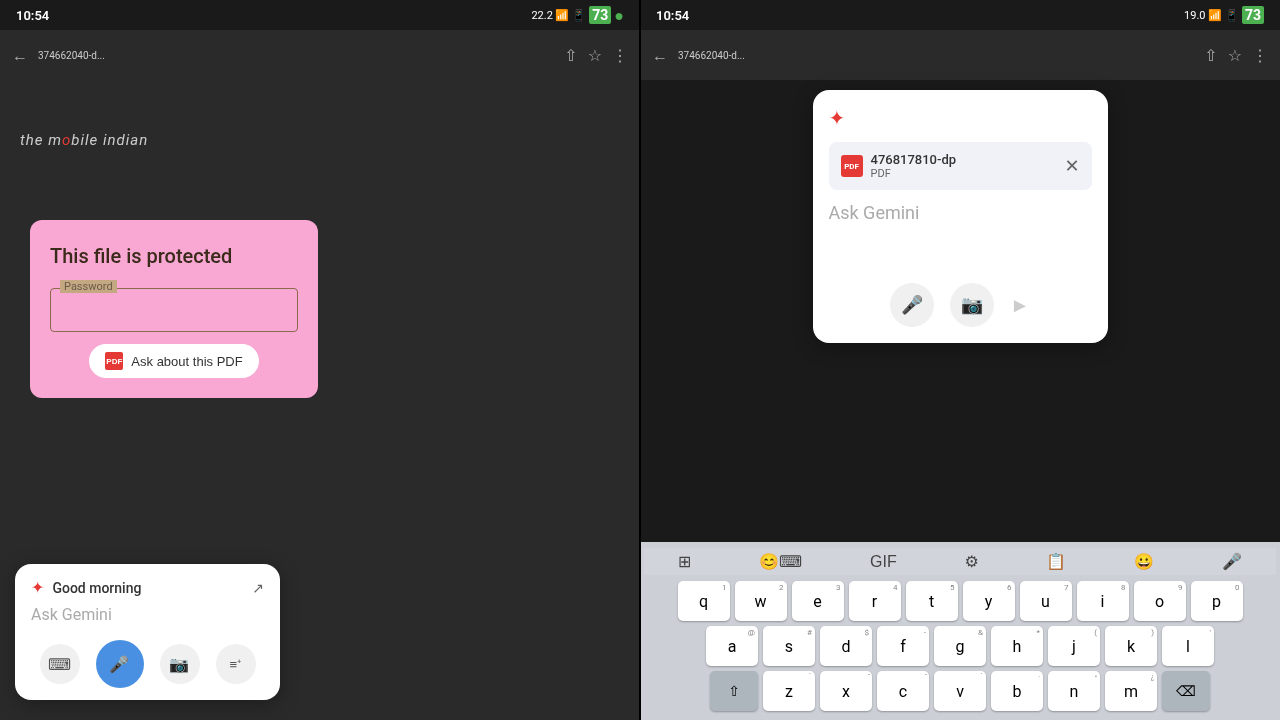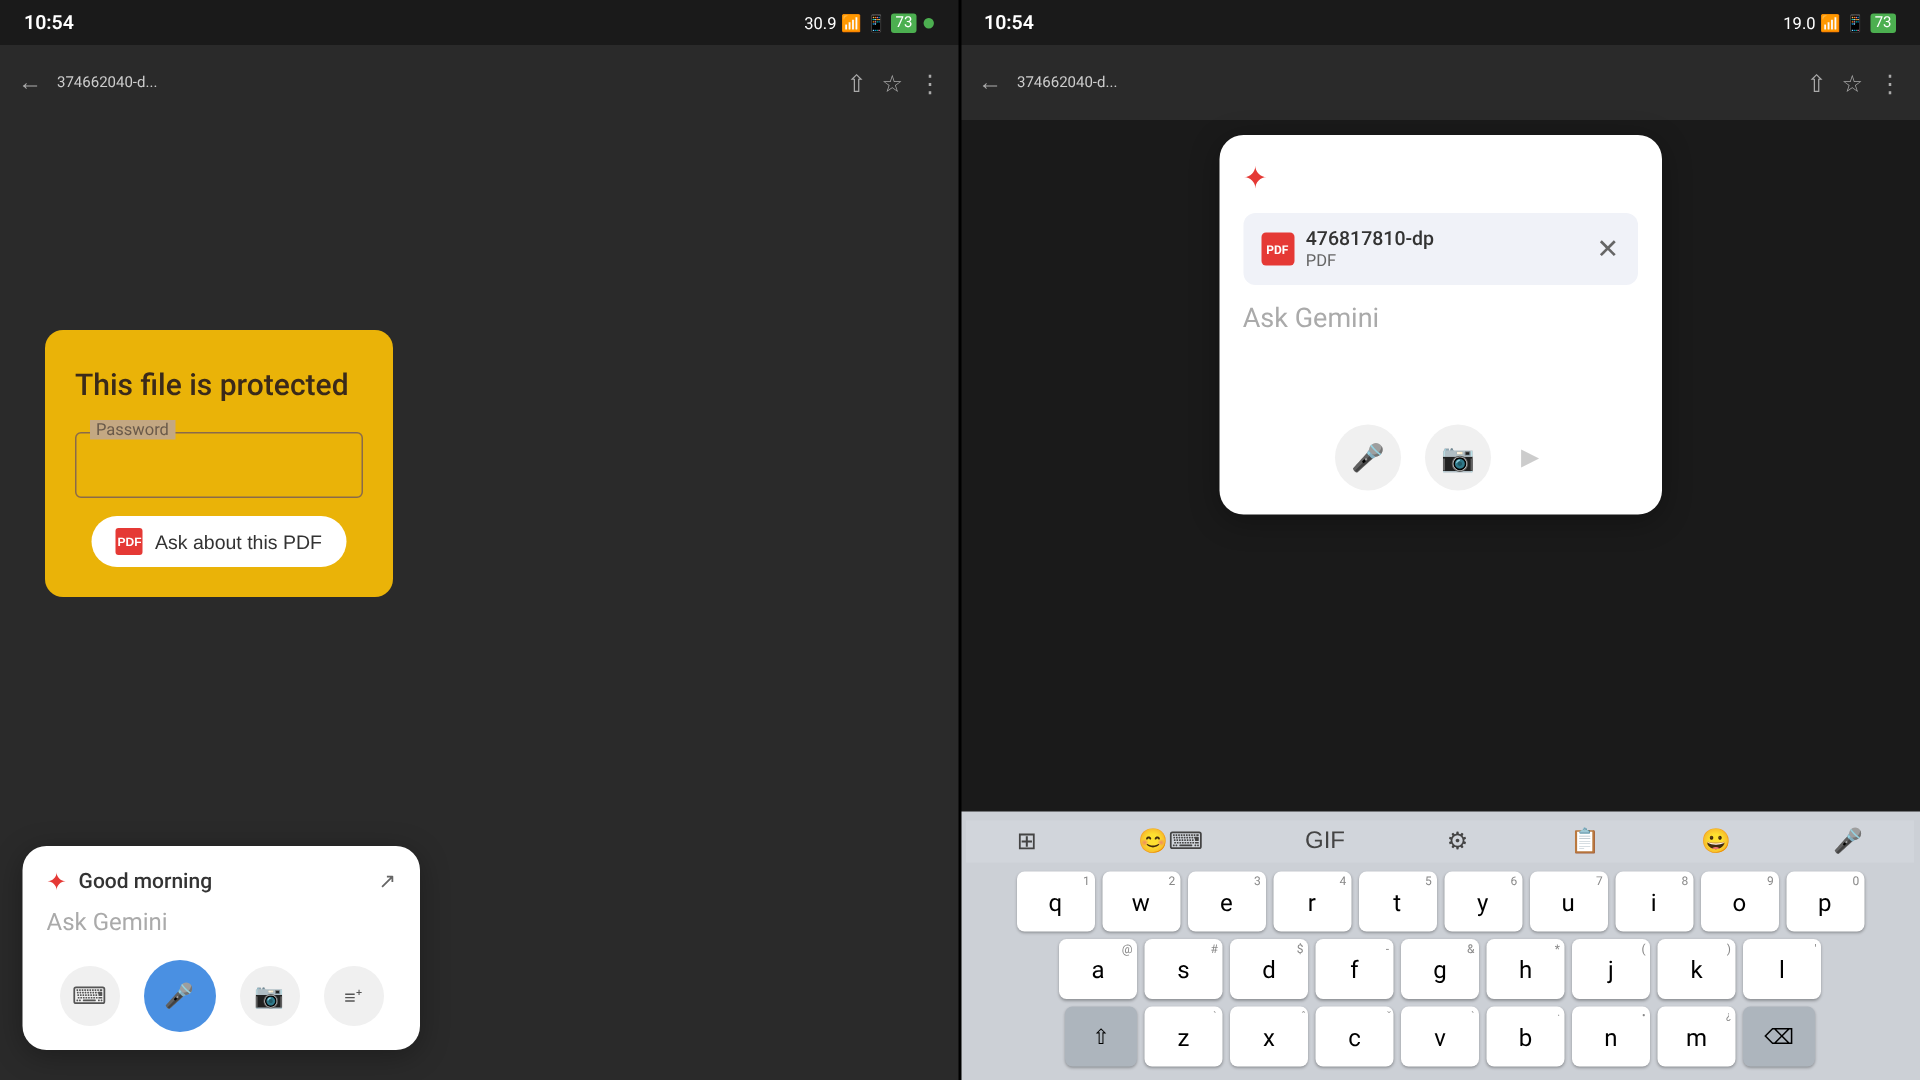--- a/index.html
+++ b/index.html
@@ -102,22 +102,22 @@
       color: #ccc;
       font-size: 16px;
       font-style: italic;
     }
 
     
     .pdf-protected-dialog {
       position: absolute;
       top: 140px;
       left: 30px;
-      width: 232px;
-      background: #eab308;
+      width: 288px;
+      background: #f9a8d4;
       border-radius: 12px;
       padding: 24px 20px 20px;
       z-index: 10;
     }
 
     .pdf-protected-title {
       font-size: 20px;
       font-weight: 500;
       color: #3a2a1a;
       margin-bottom: 20px;
@@ -446,23 +446,23 @@
       background: #fff;
     }
 
     
     .battery {
       display: inline-flex;
       align-items: center;
       background: #4CAF50;
       border-radius: 2px;
       padding: 1px 3px;
-      font-size: 10px;
+      font-size: 14px;
       color: #fff;
-      font-weight: normal;
+      font-weight: bold;
     }
 
     
     .screen-divider {
       position: absolute;
       left: 639px;
       top: 0;
       width: 2px;
       height: 720px;
       background: #000;
@@ -481,38 +481,43 @@
     }
   </style>
 </head>
 <body>
 
 <div class="left-screen">
 
   <div class="status-bar">
     <span class="status-bar-time">10:54</span>
     <div class="status-icons">
-      <span>30.9</span>
+      <span>22.2</span>
       <span>📶</span>
       <span>📱</span>
       <span class="battery">73</span>
       <span style="color:#4CAF50;font-size:16px;">●</span>
     </div>
   </div>
 
   <div class="browser-bar">
     <span class="browser-icon">←</span>
     <span class="browser-url">374662040-d...</span>
     <span class="browser-icon">⇧</span>
     <span class="browser-icon">☆</span>
     <span class="browser-icon">⋮</span>
   </div>
 
   <div class="left-content">
 
+    <div class="logo-area">
+      <span class="the-mobile-indian">
+        the m<span class="mobile-indian-o">o</span>bile indian
+      </span>
+    </div>
 
     <div class="pdf-protected-dialog">
       <div class="pdf-protected-title">This file is protected</div>
       <div class="password-field-container">
         <span class="password-label">Password</span>
         <input type="password" class="password-input" style="">
       </div>
       <button class="ask-pdf-button">
         <div class="pdf-icon">PDF</div>
         <span>Ask about this PDF</span>

